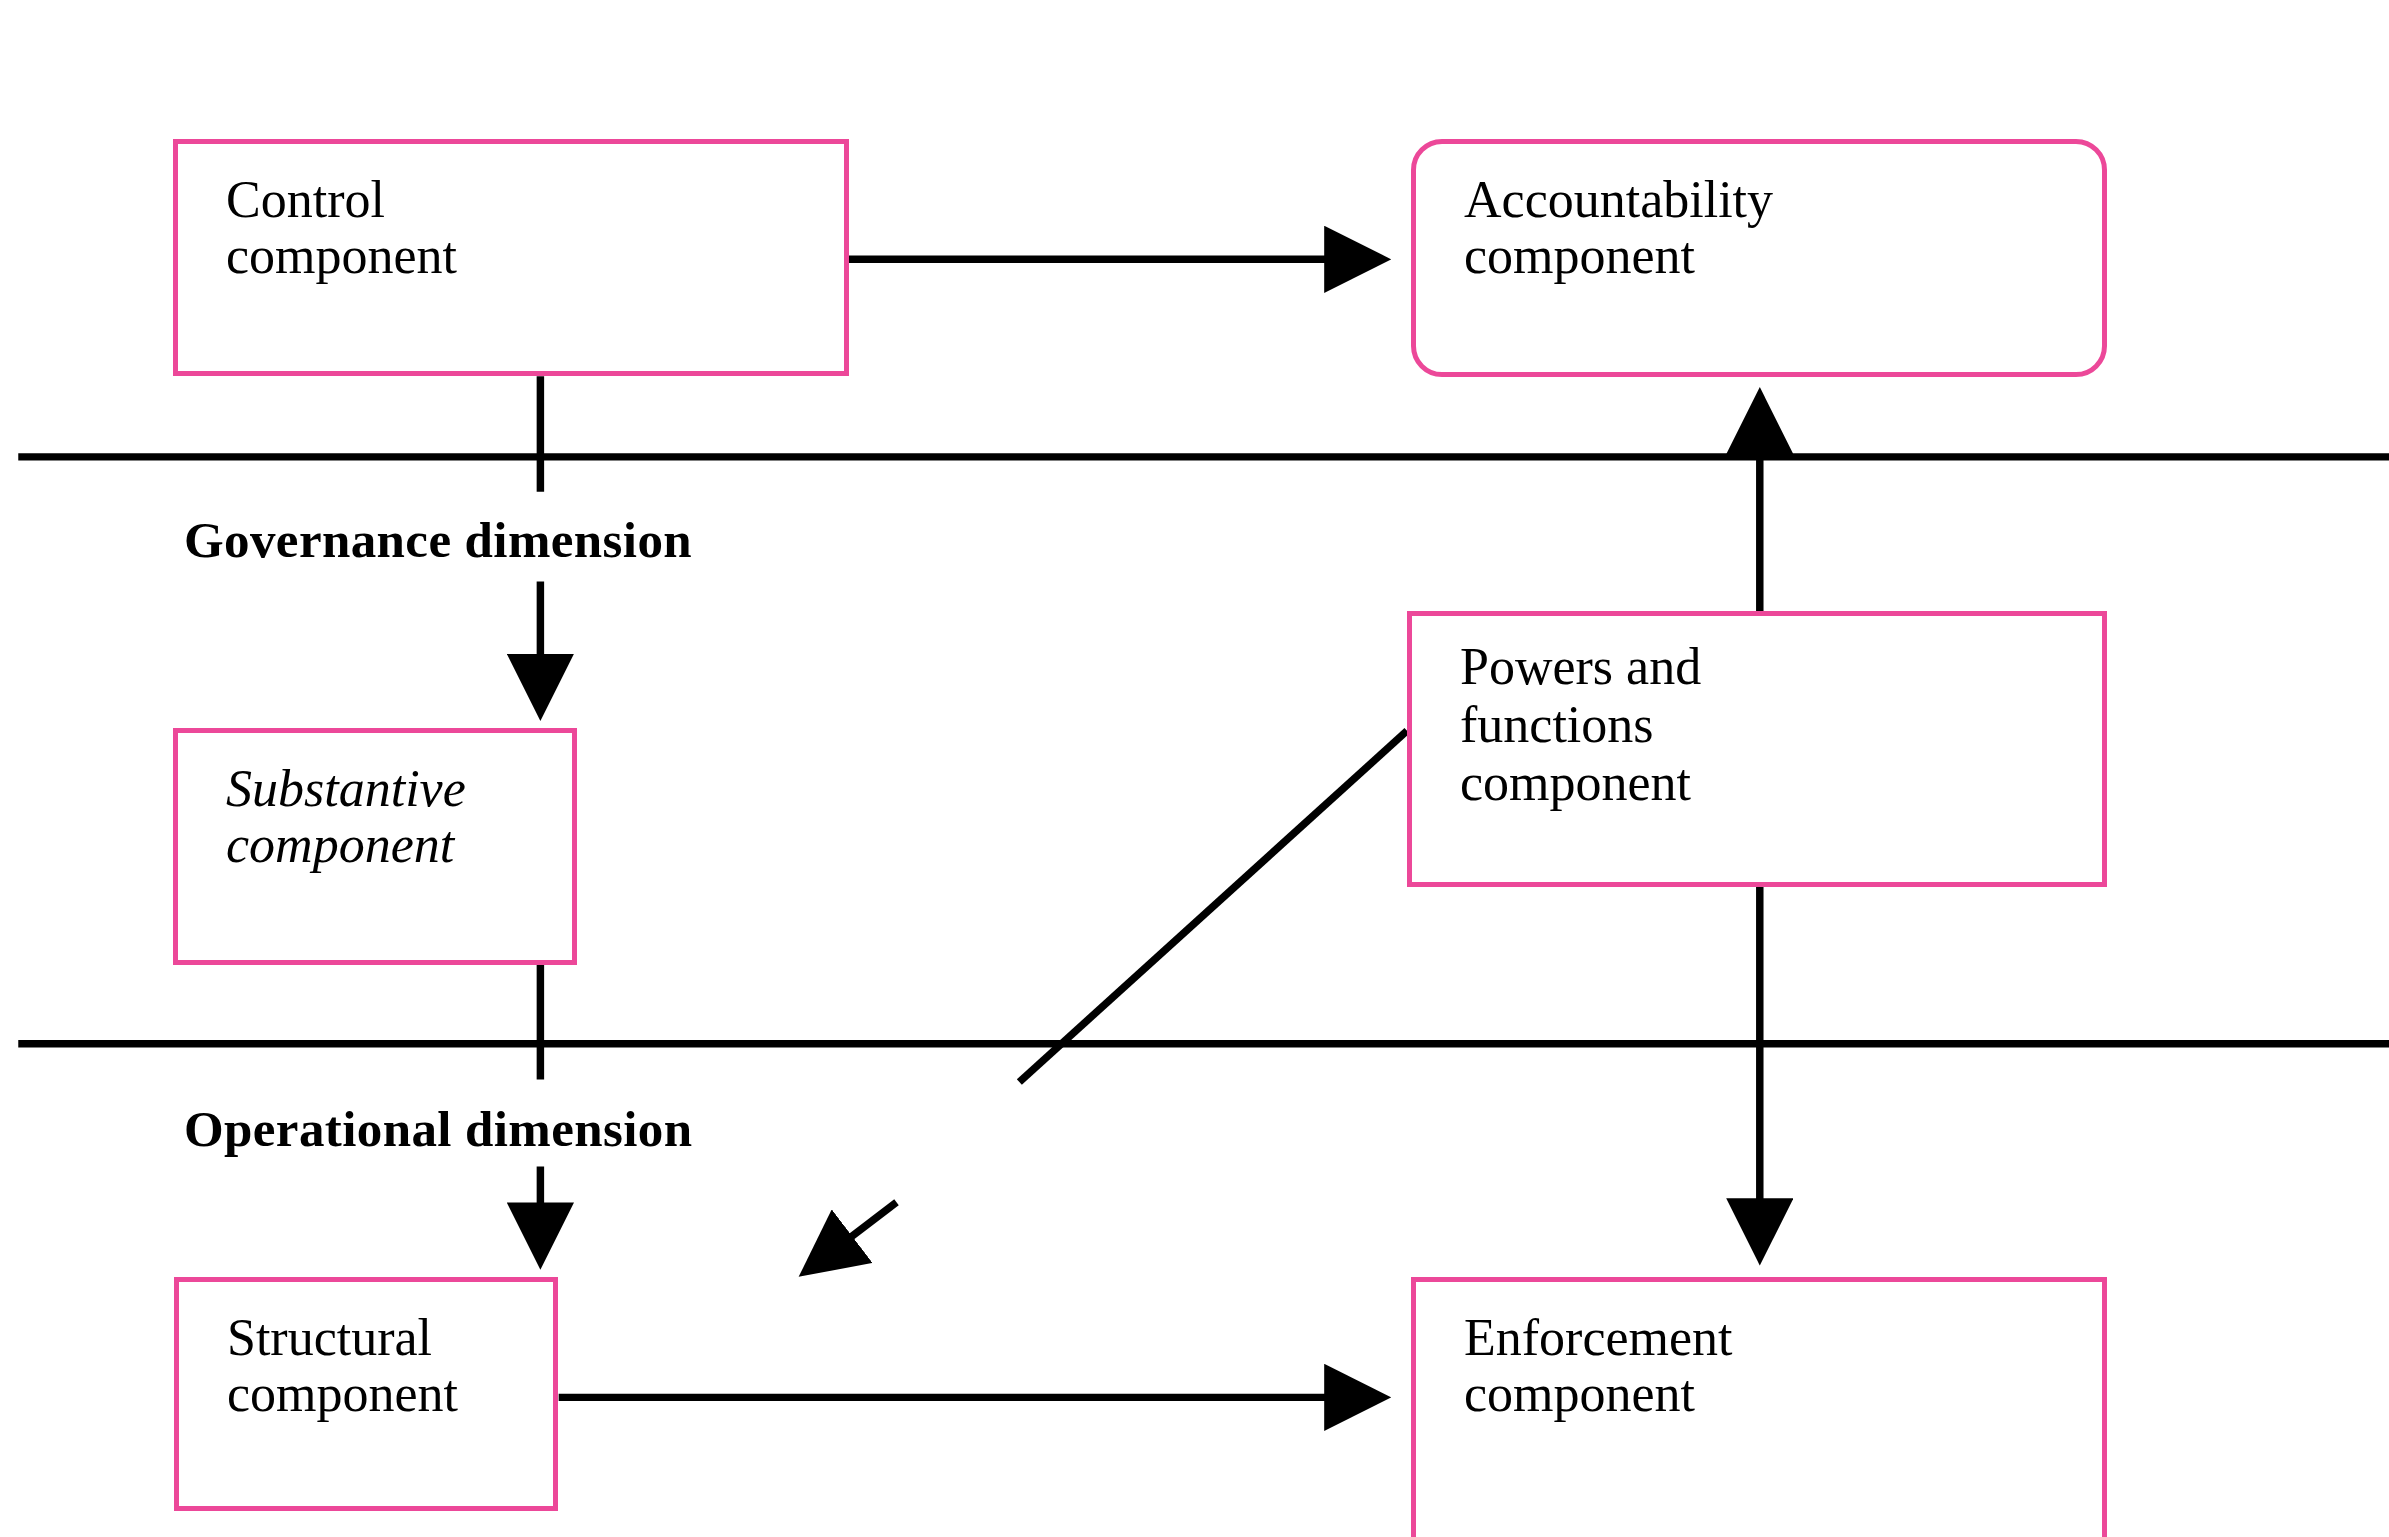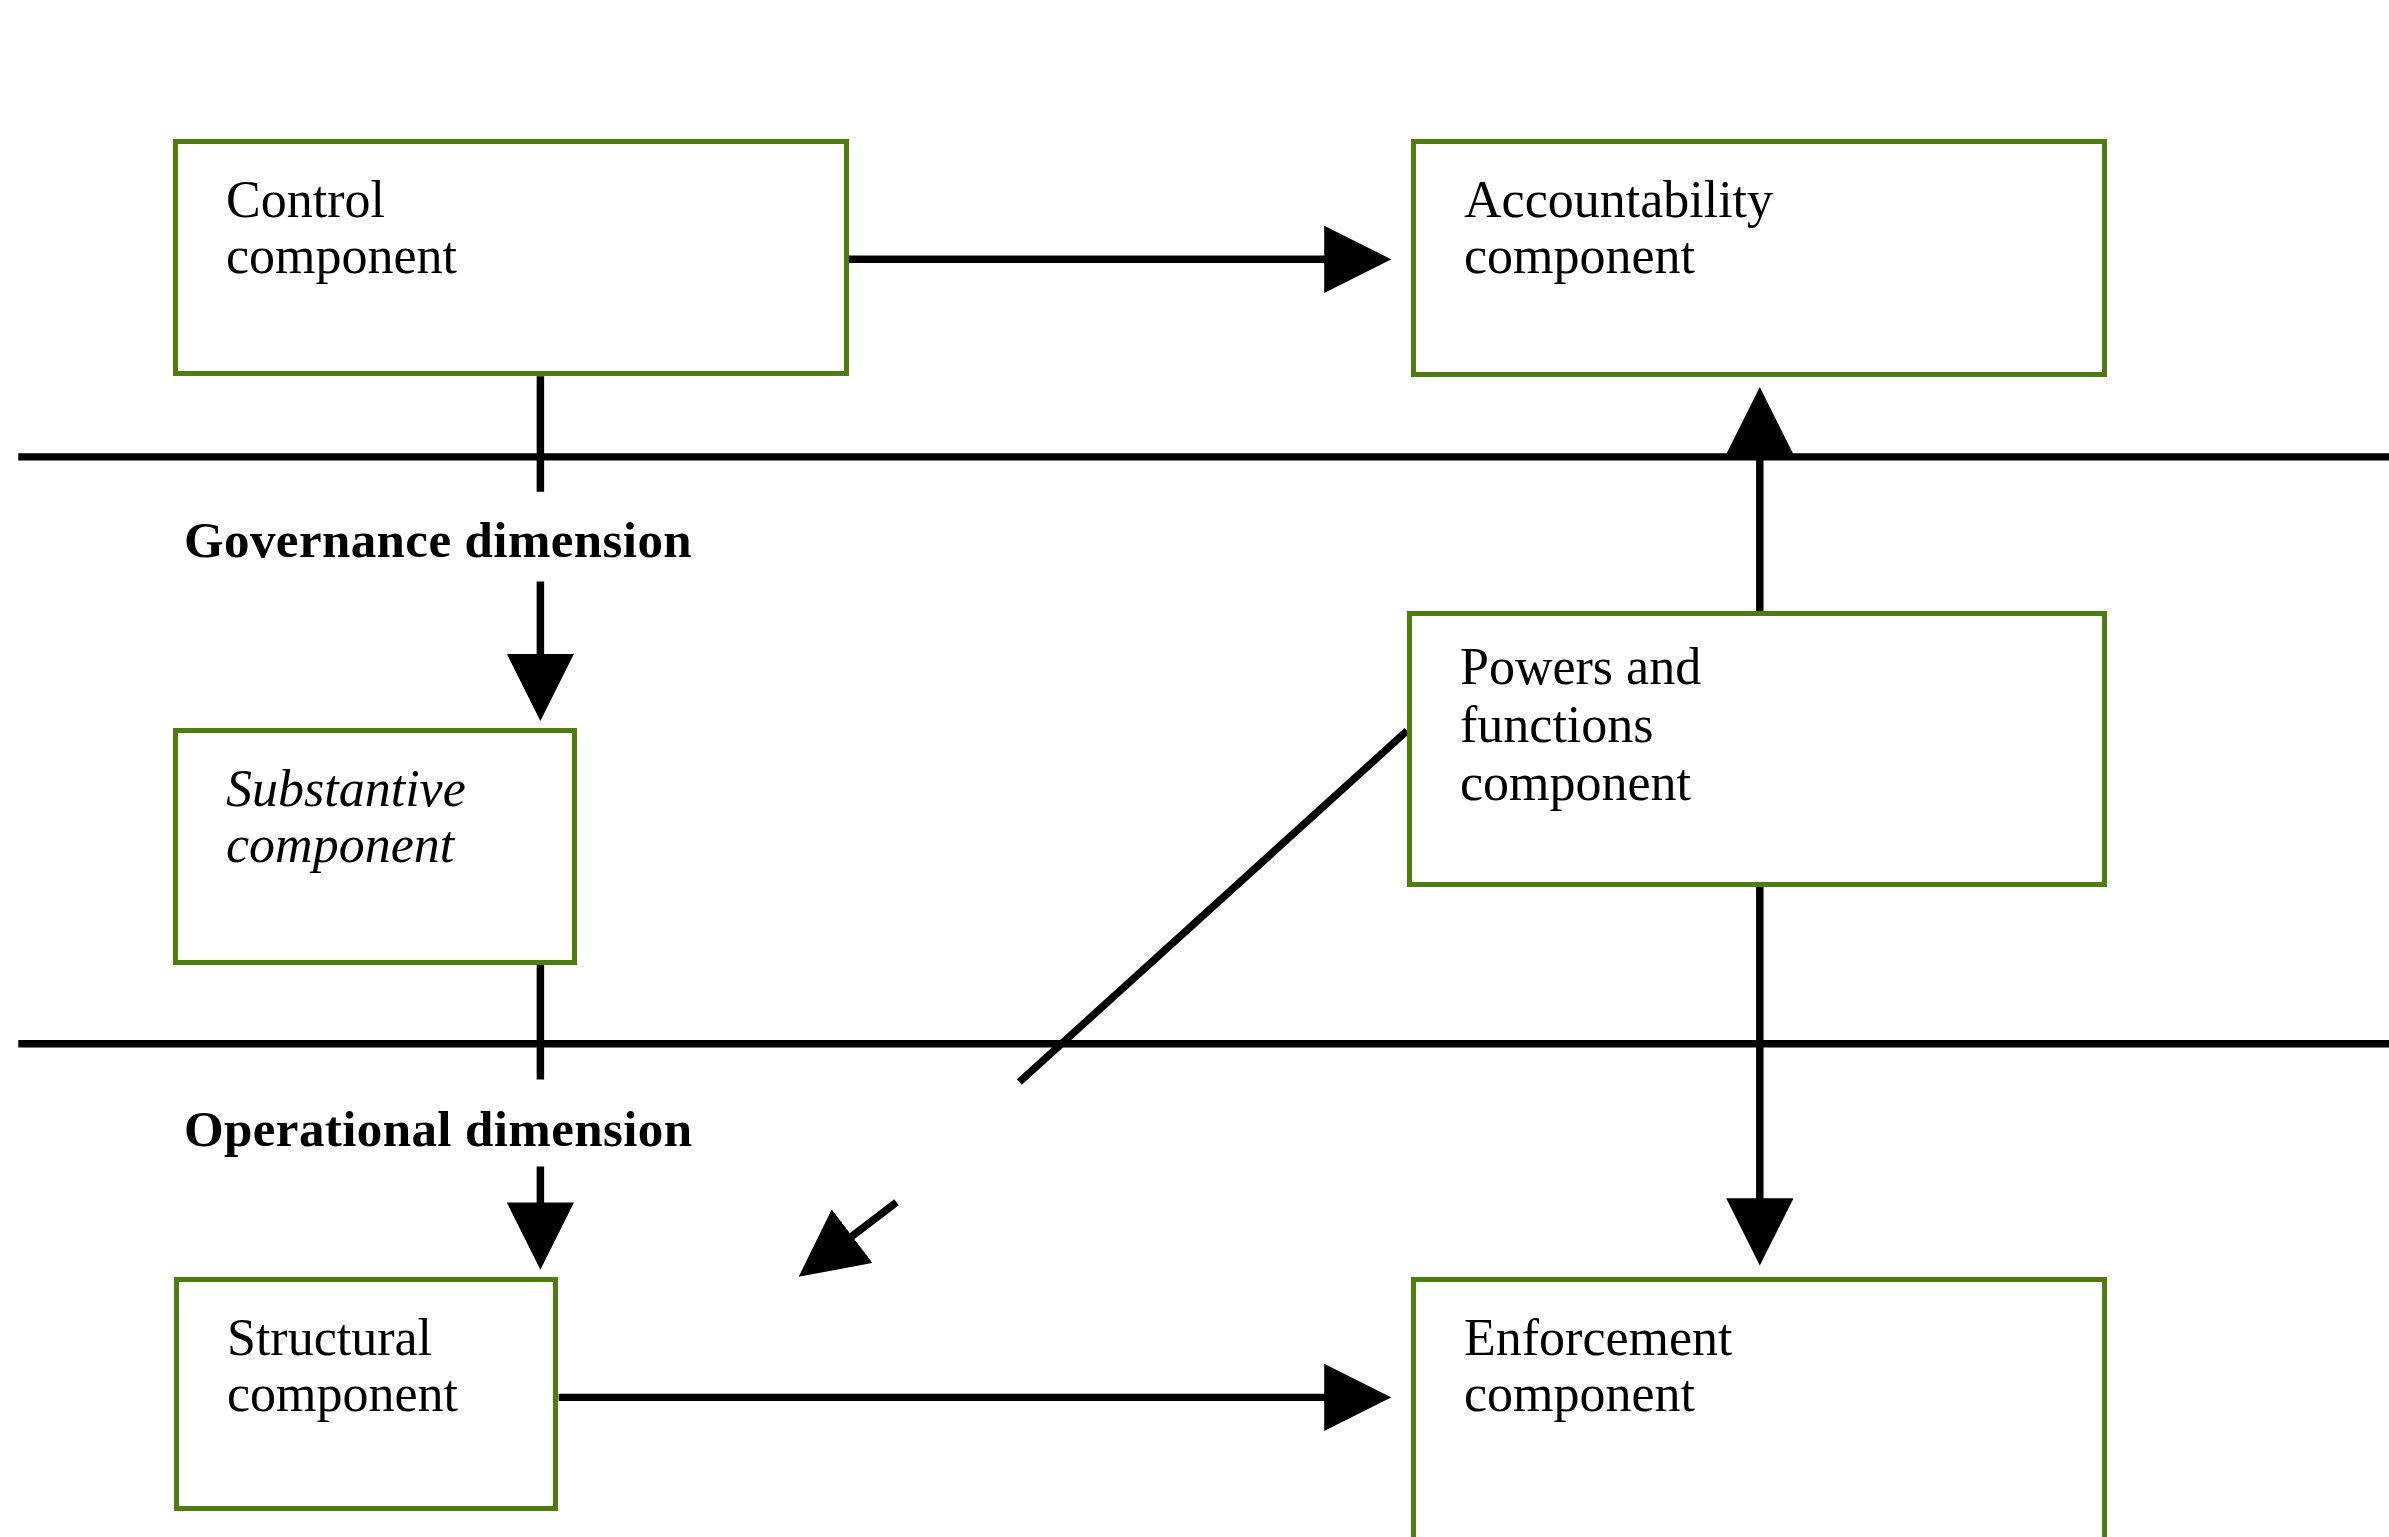--- a/index.html
+++ b/index.html
@@ -2,21 +2,21 @@
 <html style="font-size:13.3px"><head>
 <meta charset="utf-8">
 <style>
   html,body{margin:0;padding:0;background:#ffffff;}
   body{width:2389px;height:1538px;position:relative;overflow:hidden;
        font-family:"Liberation Serif","DejaVu Serif",serif;color:#000;}
   #stage{position:absolute;left:0;top:0;width:2389px;height:1538px;}
   svg.layer{position:absolute;left:0;top:0;width:2389px;height:1538px;}
   .dim-label{position:absolute;font-weight:bold;font-size:51px;line-height:1;
              letter-spacing:0.4px;white-space:nowrap;}
-  .node{position:absolute;box-sizing:border-box;border:5px solid #4d7c0f;background:#fff;}
+  .node{position:absolute;box-sizing:border-box;border:5px solid #ec4899;background:#fff;}
   .node .txt{position:absolute;left:48px;top:28px;right:8.3px;
              font-size:52px;line-height:1.08;white-space:pre-line;}
   .node.powers .txt{top:21.6px;line-height:1.12;}
 </style>
 </head>
 <body>
 
 <div id="stage">
 
   <svg class="layer" viewBox="0 0 2878 1852">
@@ -53,21 +53,21 @@
 
   <div class="dim-label" style="left:184px;top:1104px;">Operational dimension</div>
 
   <div class="dim-label" style="left:184px;top:515px;">Governance dimension</div>
 
   <div class="node" style="left:173px;top:139px;width:676px;height:237px;">
     <div class="txt">Control
 component</div>
   </div>
 
-  <div class="node" style="left:1411px;top:139px;width:696px;height:238px;">
+  <div class="node" style="left:1411px;top:139px;width:696px;height:238px;border-radius:31px;">
     <div class="txt">Accountability
 component</div>
   </div>
 
   <div class="node" style="left:173px;top:728px;width:404px;height:237px;font-style:italic;">
     <div class="txt">Substantive
 component</div>
   </div>
 
   <div class="node powers" style="left:1407px;top:611px;width:700px;height:276px;">

